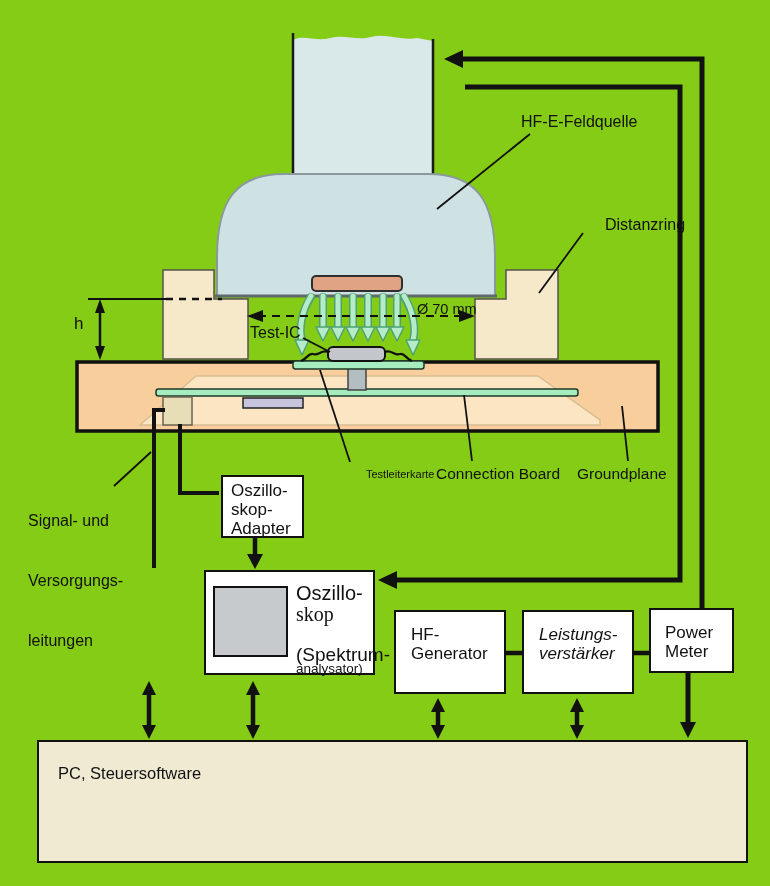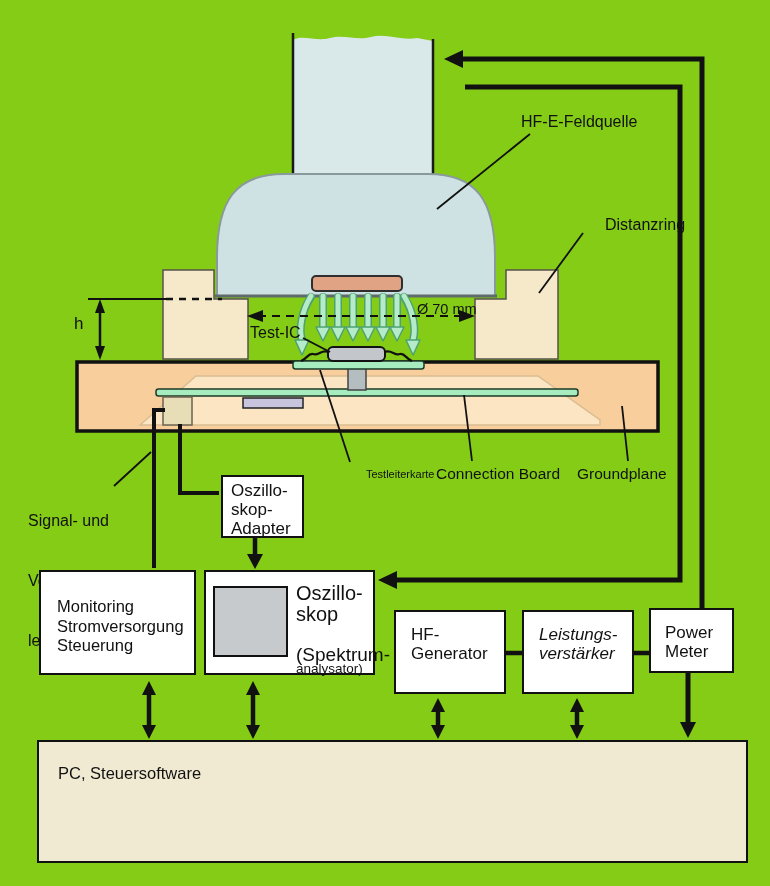--- a/index.html
+++ b/index.html
@@ -164,31 +164,26 @@
     <div>Versorgungs-</div>
     <div>leitungen</div>
   </div>
 
   <div class="box" style="left:221px;top:475px;width:83px;height:63px;font-size:17px;line-height:19px;padding:4px 0 0 8px;">
     <div class="bl">Oszillo-</div>
     <div class="bl">skop-</div>
     <div class="bl">Adapter</div>
   </div>
 
-  <div class="box" style="left:39px;top:570px;width:157px;height:105px;font-size:16.5px;line-height:19.5px;padding:25px 0 0 16px;">
-    <div class="bl">Monitoring</div>
-    <div class="bl">Stromversorgung</div>
-    <div class="bl">Steuerung</div>
-  </div>
 
   <div class="box" style="left:204px;top:570px;width:171px;height:105px;">
     <div class="graysq" style="left:7px;top:14px;width:75px;height:71px;background:#c6cacd;"></div>
     <div style="position:absolute;left:90px;top:11px;">
       <div class="bl" style="font-size:20px;line-height:21px;">Oszillo-</div>
-      <div class="bl" style="font-size:20px;line-height:21px;">skop</div>
+      <div class="bl" style="font-size:20px;line-height:21px;font-family:Liberation Serif, serif;">skop</div>
       <div class="bl" style="font-size:19px;line-height:14px;margin-top:23px;">(Spektrum-</div>
       <div class="bl" style="font-size:13.5px;line-height:14px;">analysator)</div>
     </div>
   </div>
 
   <div class="box" style="left:394px;top:610px;width:112px;height:84px;font-size:17px;line-height:19px;padding:13px 0 0 15px;">
     <div class="bl">HF-</div>
     <div class="bl">Generator</div>
   </div>
 

